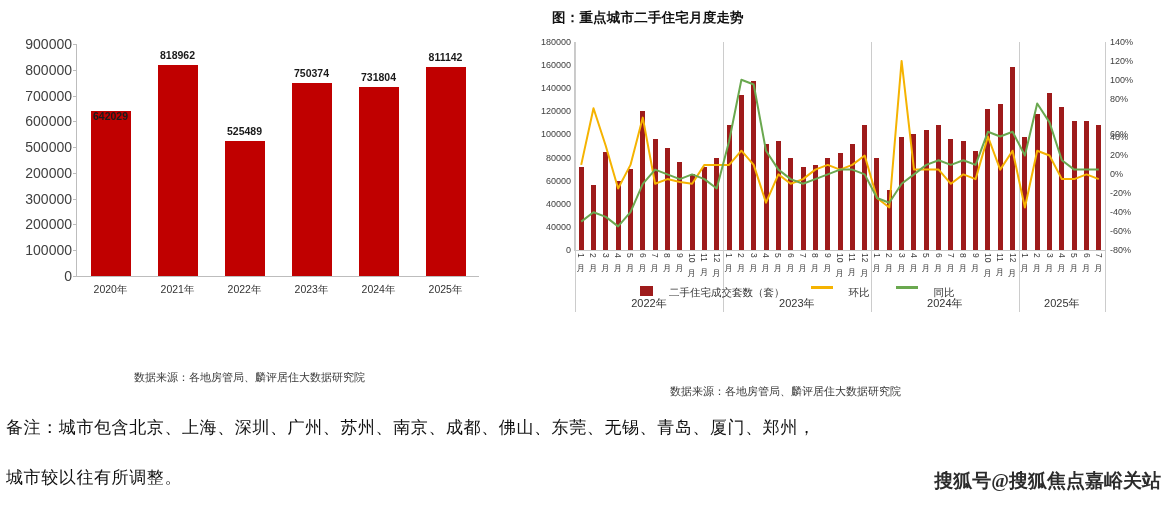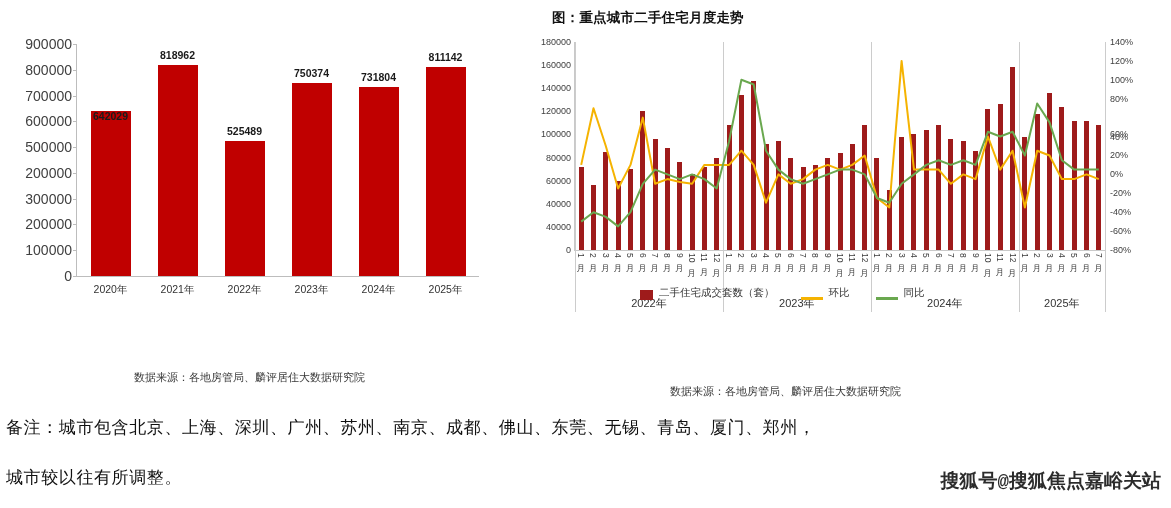--- a/index.html
+++ b/index.html
@@ -192,21 +192,21 @@
   .legend {
     position: absolute;
     left: 118px;
     top: 256px;
     display: flex;
     align-items: center;
     gap: 26px;
     font-size: 10.5px;
     color: #333;
   }
-  .legend-item { display: flex; align-items: flex-end; gap: 6px; white-space: nowrap; }
+  .legend-item { display: flex; align-items: flex-start; gap: 16px; white-space: nowrap; }
   .swatch-bar { width: 13px; height: 10px; background: #9e1b1b; display: inline-block; }
   .swatch-line { width: 22px; height: 3px; display: inline-block; }
   #right-source {
     left: 148px;
     top: 354px;
   }
 
   
   .footer {
     position: absolute;
@@ -232,21 +232,21 @@
     letter-spacing: 0.6px;
     white-space: nowrap;
   }
   .watermark {
     position: absolute;
     right: 10px;
     top: 70px;
     font-size: 19px;
     font-weight: bold;
     color: #1a1a1a;
-    font-family: Liberation Mono, monospace;
+    font-family: Liberation Serif, serif;
     opacity: 0.92;
     white-space: nowrap;
   }
 </style>
 </head>
 <body>
 
 <div class="page">
 
   <div class="panel-left">

